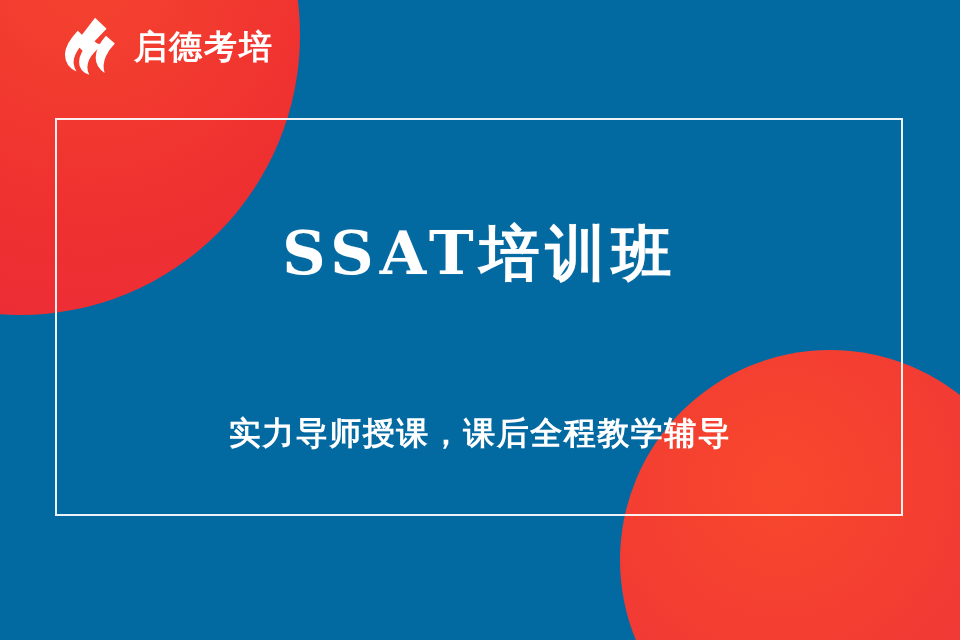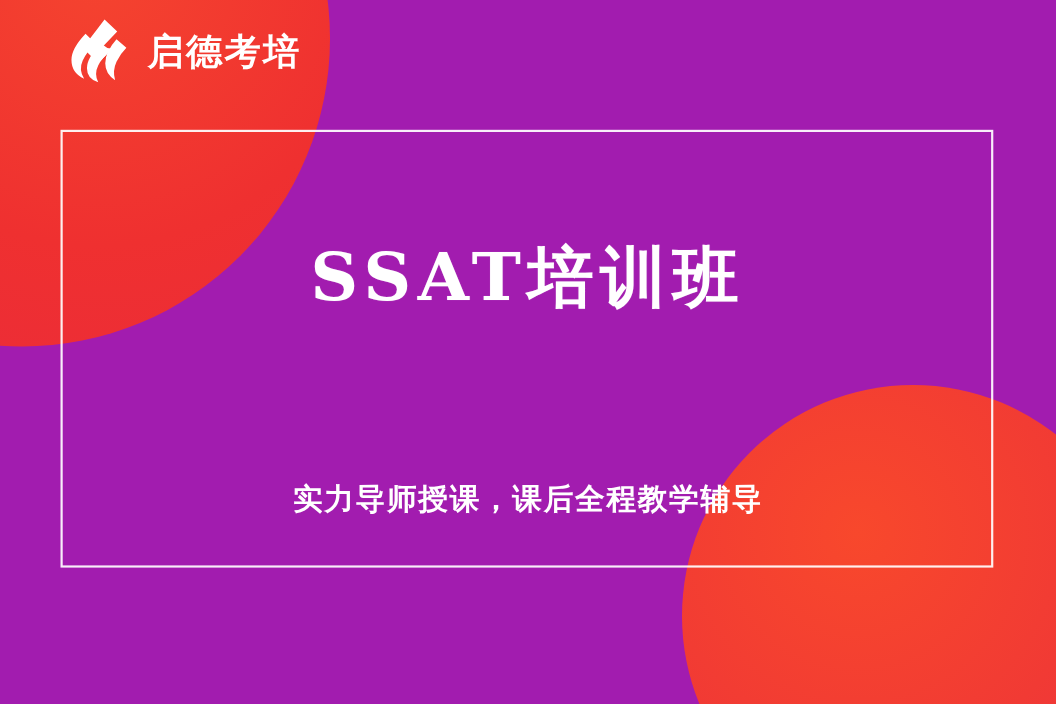--- a/index.html
+++ b/index.html
@@ -5,21 +5,21 @@
   html, body {
     margin: 0;
     padding: 0;
     background: #ffffff;
   }
   #banner {
     position: relative;
     width: 960px;
     height: 640px;
     overflow: hidden;
-    background: #a21caf;
+    background: #0369a1;
     font-family: "Liberation Sans", "DejaVu Sans", sans-serif;
     user-select: none;
   }
   
   .blob {
     position: absolute;
     border-radius: 50%;
     pointer-events: none;
   }
   #blob-top-left {
@@ -106,25 +106,24 @@
   
   #subtitle {
     position: absolute;
     left: 0;
     right: 0;
     top: 412px;
     text-align: center;
     z-index: 3;
     color: #ffffff;
     font-family: "DejaVu Sans", "Liberation Sans", sans-serif;
-    font-size: 27px;
+    font-size: 32px;
     font-weight: bold;
     letter-spacing: 1.5px;
     white-space: nowrap;
-    margin-top: 24px;
   }
 </style>
 </head>
 <body>
 
 <div id="banner">
 
   <div class="blob" id="blob-top-left"></div>
   <div class="blob" id="blob-bottom-right"></div>
 

